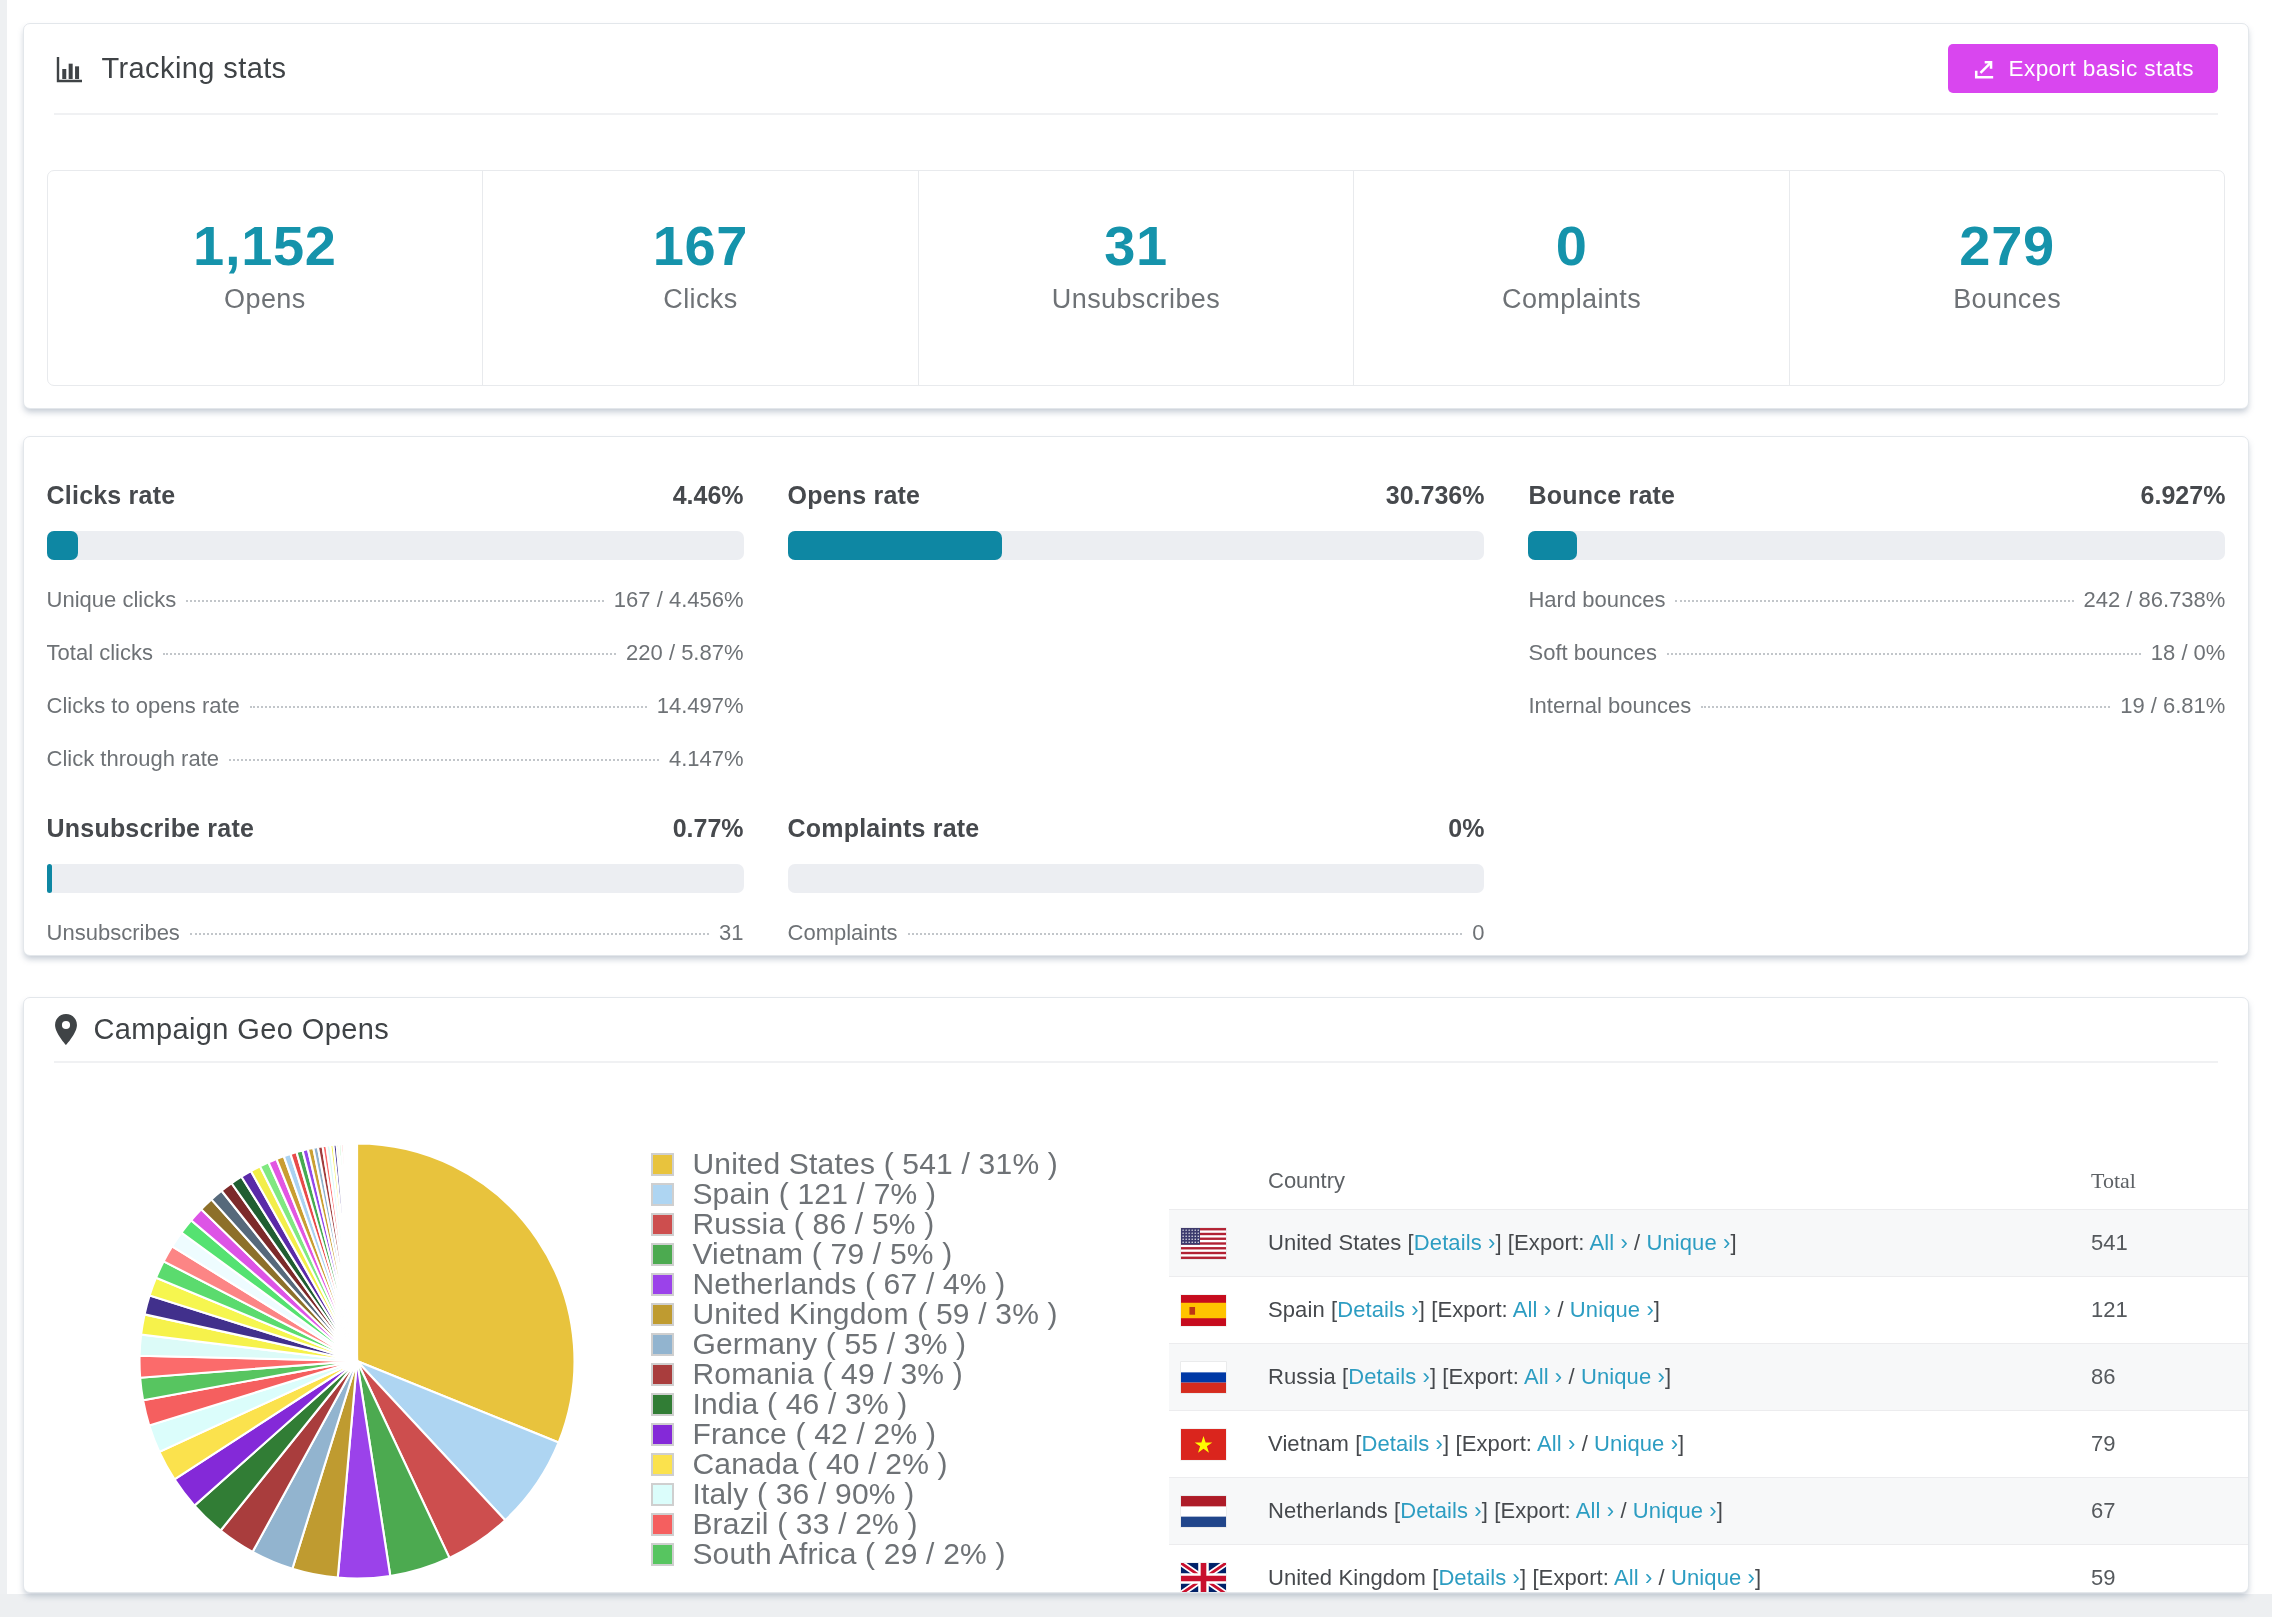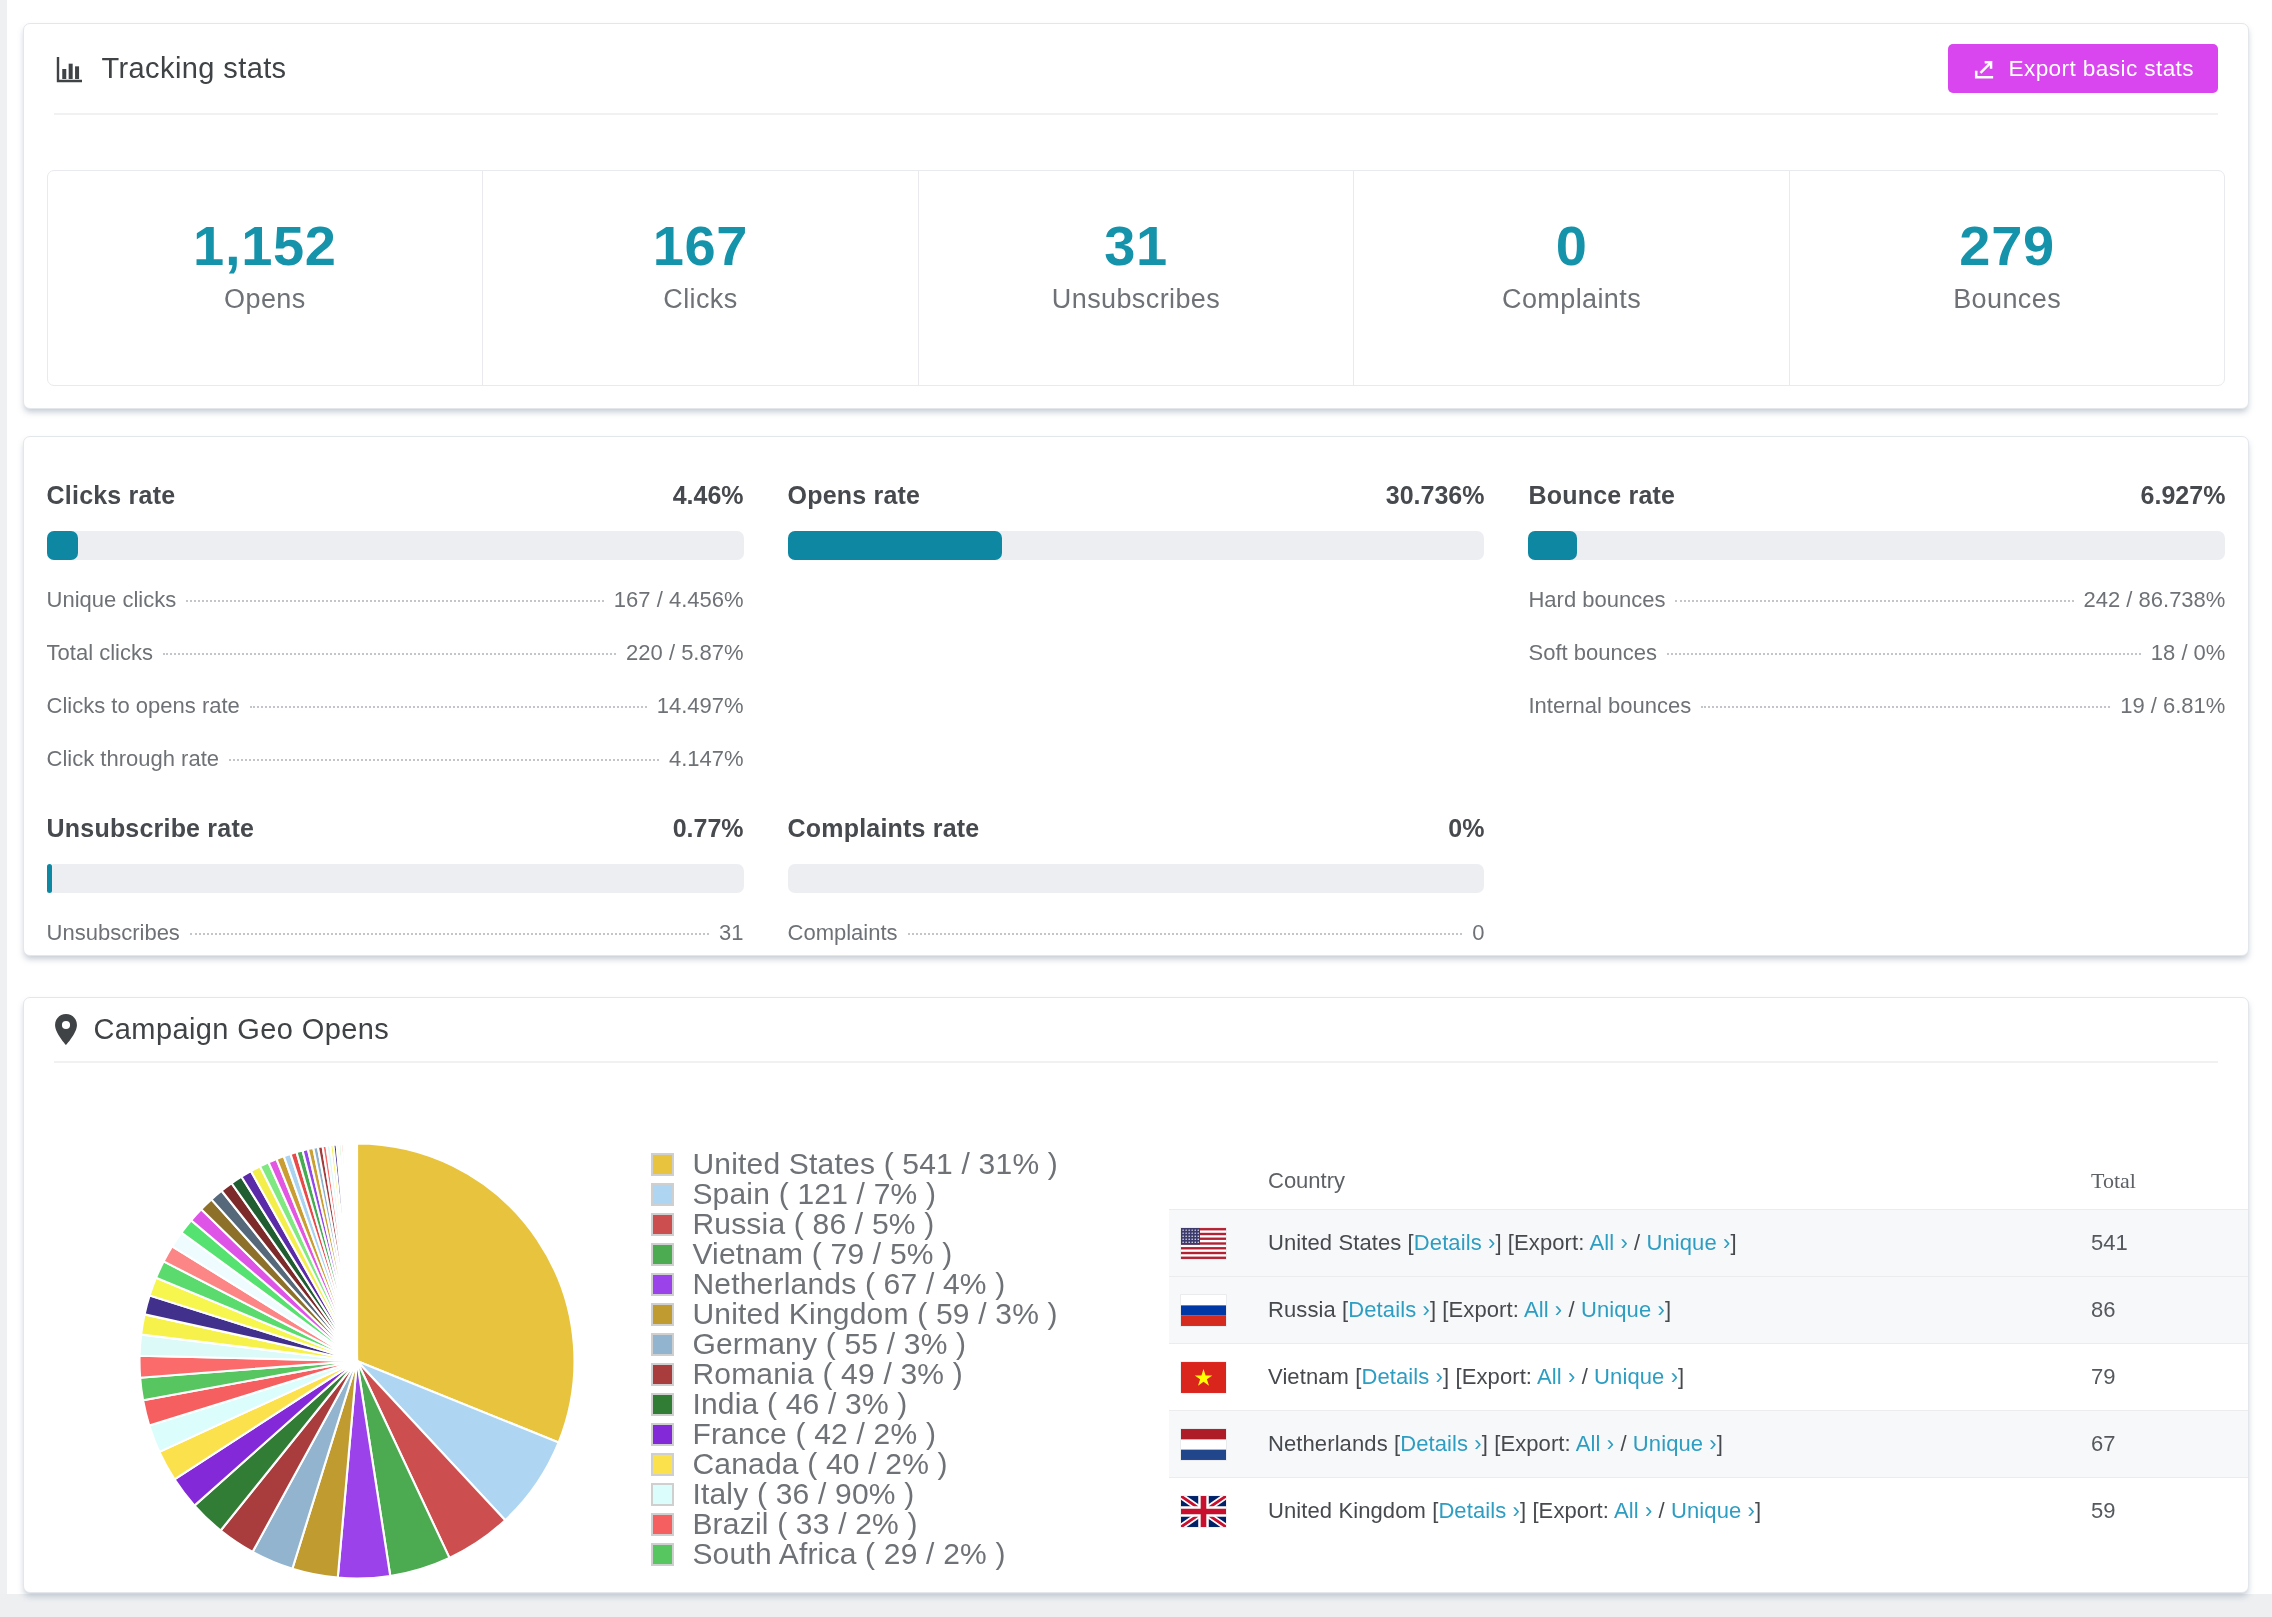--- a/index.html
+++ b/index.html
@@ -395,20 +395,32 @@
                 <circle cx="7.3" cy="20.2" r="1" fill="#fff"></circle>
                 <circle cx="11.6" cy="20.2" r="1" fill="#fff"></circle>
                 <circle cx="15.899999999999999" cy="20.2" r="1" fill="#fff"></circle>
                 <circle cx="20.2" cy="20.2" r="1" fill="#fff"></circle>
                 <circle cx="24.5" cy="20.2" r="1" fill="#fff"></circle>
               </svg>
             </span>
             <span class="gt-name gt-links"><span>United States </span>[<a>Details ›</a>] [Export: <a>All ›</a> / <a>Unique ›</a>]</span>
             <span class="gt-total-val">541</span>
           </div>
+          <div class="gt-row">
+            <span class="flag">
+              <svg width="45" height="31" viewBox="0 0 64 44">
+                <rect width="64" height="44" fill="#ffc400"></rect>
+                <rect width="64" height="11" fill="#c60b1e"></rect>
+                <rect y="33" width="64" height="11" fill="#c60b1e"></rect>
+                <rect x="12" y="17" width="8" height="11" fill="#ad1519" opacity=".8"></rect>
+              </svg>
+            </span>
+            <span class="gt-name gt-links"><span>Spain </span>[<a>Details ›</a>] [Export: <a>All ›</a> / <a>Unique ›</a>]</span>
+            <span class="gt-total-val">121</span>
+          </div>
           <div class="gt-row striped">
             <span class="flag">
               <svg width="45" height="31" viewBox="0 0 64 44">
                 <rect width="64" height="44" fill="#fff"></rect>
                 <rect y="14.7" width="64" height="14.6" fill="#0039a6"></rect>
                 <rect y="29.3" width="64" height="14.7" fill="#d52b1e"></rect>
               </svg>
             </span>
             <span class="gt-name gt-links"><span>Russia </span>[<a>Details ›</a>] [Export: <a>All ›</a> / <a>Unique ›</a>]</span>
             <span class="gt-total-val">86</span>

